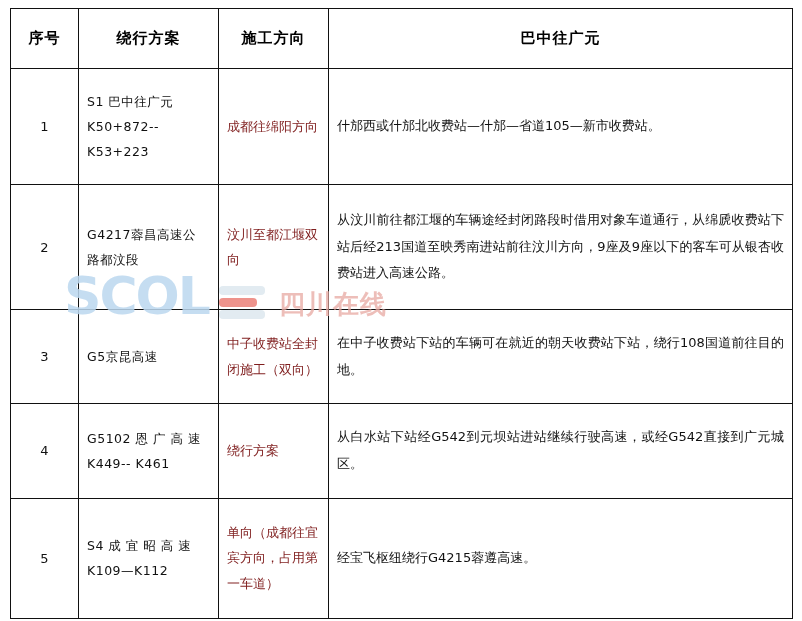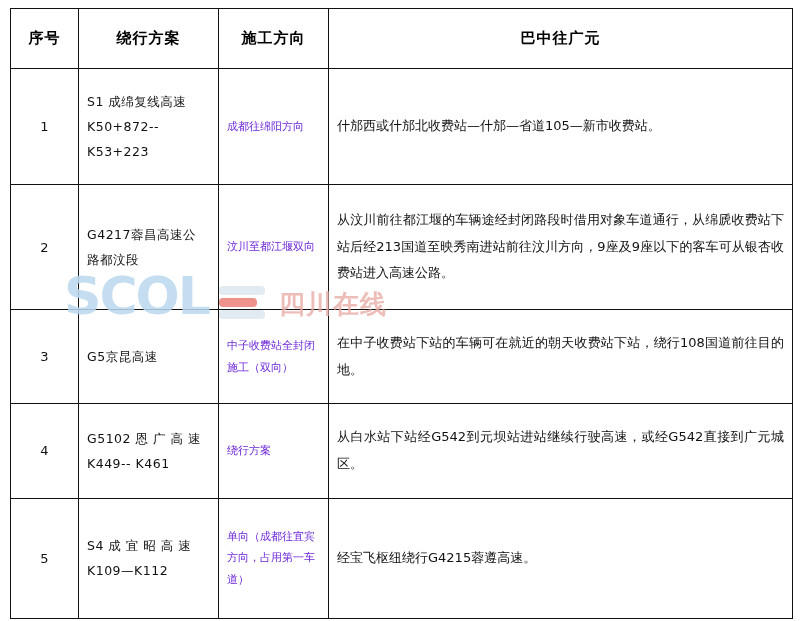--- a/index.html
+++ b/index.html
@@ -54,23 +54,23 @@
     color: #111;
   }
   td.cell-road {
     font-size: 12.5px;
     line-height: 2.0;
     color: #111;
     letter-spacing: 0.5px;
   }
   td.cell-road .road-line { display: block; white-space: nowrap; }
   td.cell-dir {
-    font-size: 11px;
+    font-size: 13px;
     line-height: 1.95;
-    color: #6d28d9;
+    color: #7f1d1d;
   }
   td.cell-plan {
     font-size: 13px;
     line-height: 2.05;
     color: #111;
     text-align: justify;
   }
   
   tr.row-1 td { height: 112px; }
   tr.row-2 td { height: 125px; }
@@ -154,21 +154,21 @@
         <th>绕行方案</th>
         <th>施工方向</th>
         <th>巴中往广元</th>
       </tr>
     </thead>
     <tbody>
 
       <tr class="row-1">
         <td class="cell-index">1</td>
         <td class="cell-road">
-          <span class="road-line">S1 成绵复线高速</span>
+          <span class="road-line">S1 巴中往广元</span>
           <span class="road-line">K50+872--</span>
           <span class="road-line">K53+223</span>
         </td>
         <td class="cell-dir">成都往绵阳方向</td>
         <td class="cell-plan">什邡西或什邡北收费站—什邡—省道105—新市收费站。</td>
       </tr>
 
       <tr class="row-2">
         <td class="cell-index">2</td>
         <td class="cell-road">

